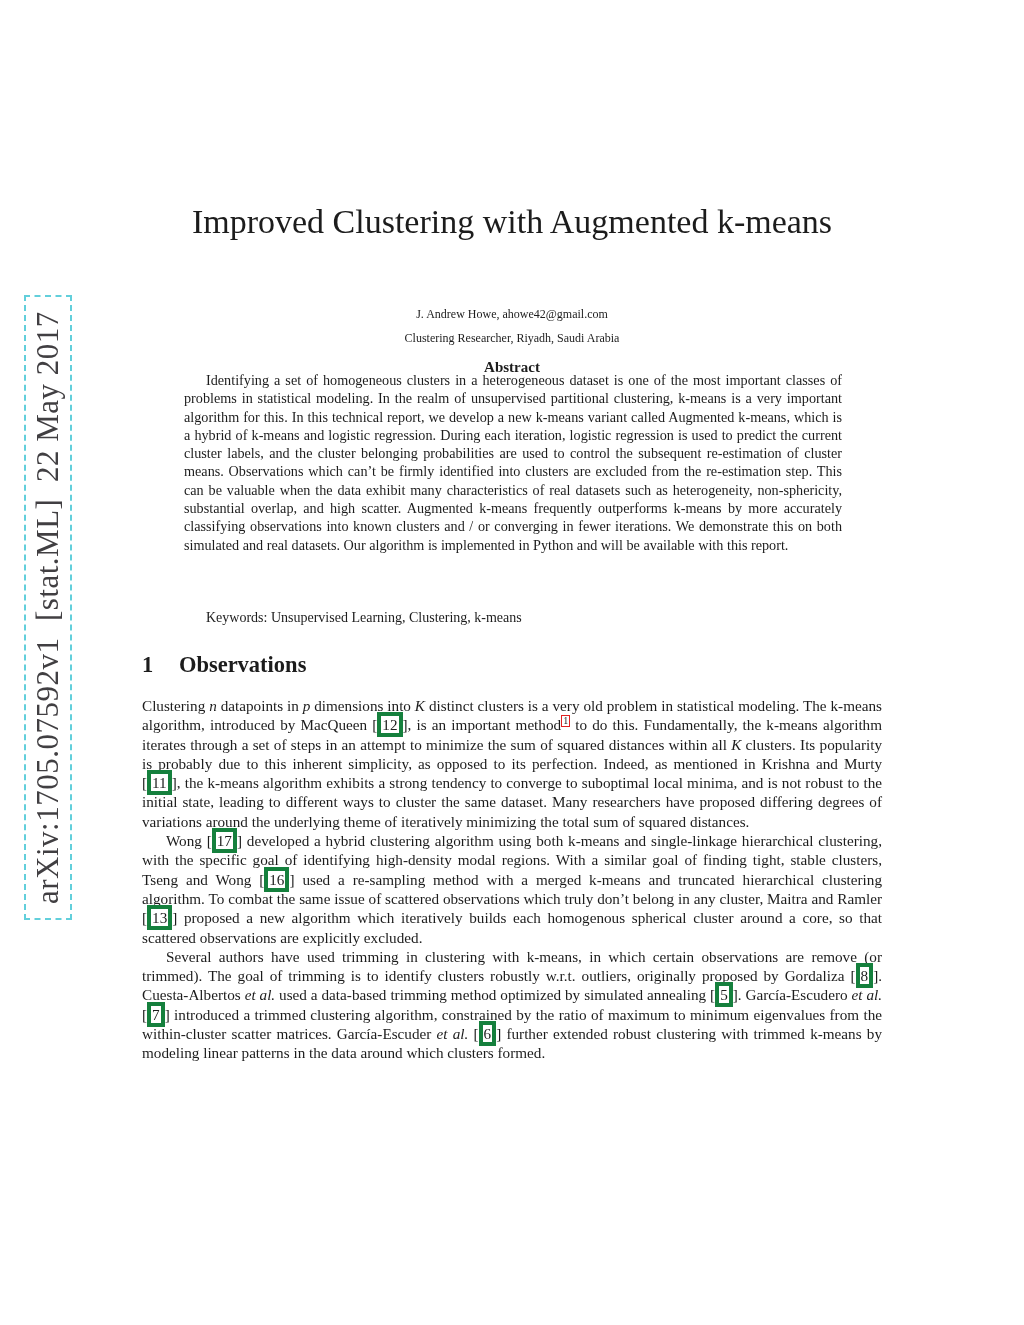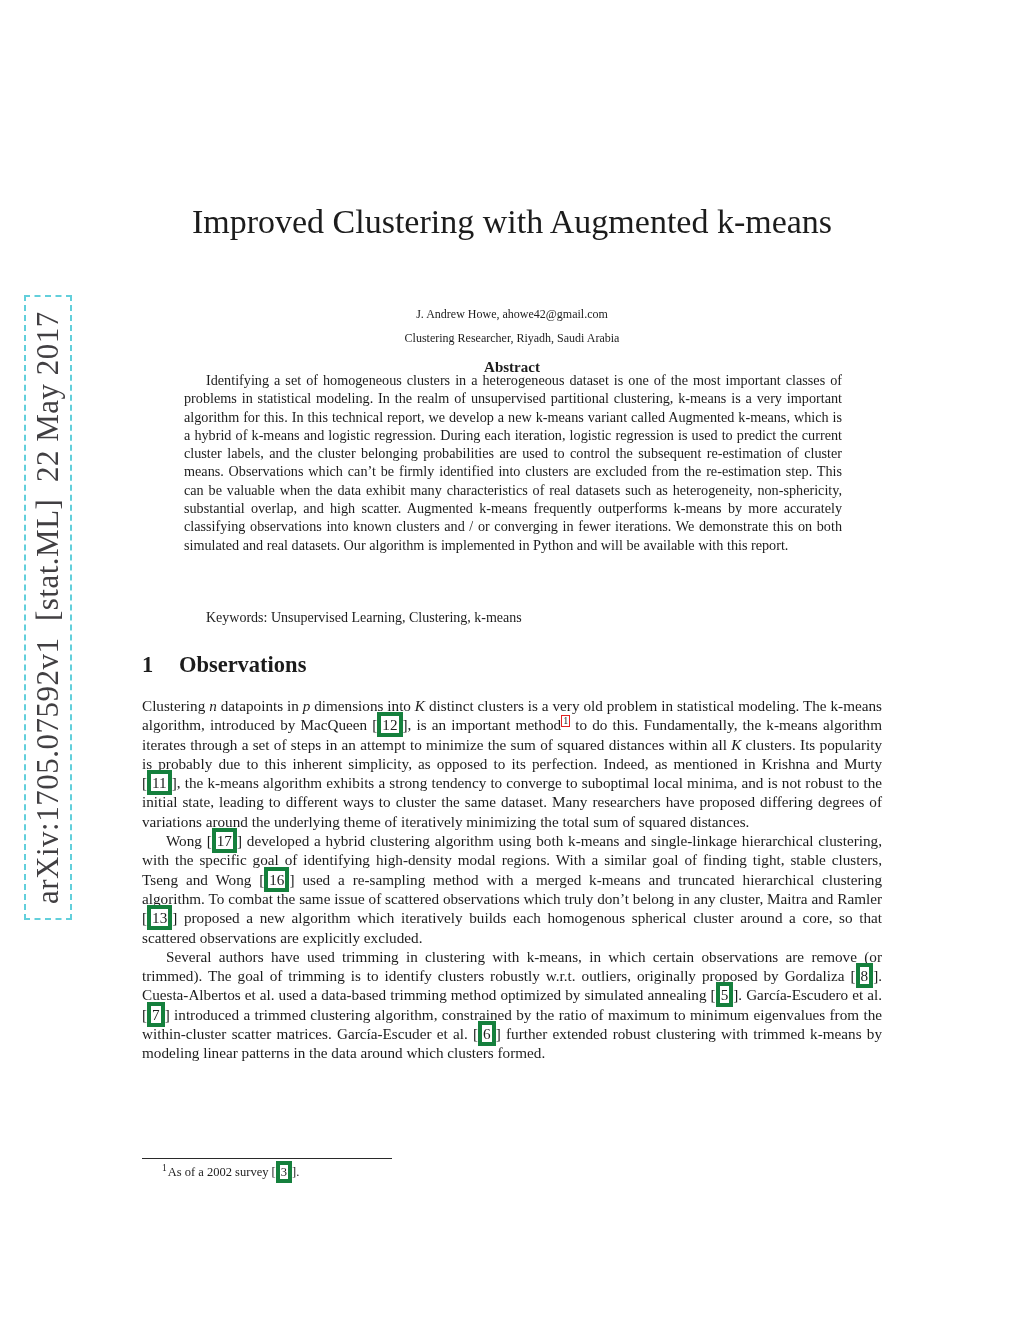--- a/index.html
+++ b/index.html
@@ -74,21 +74,21 @@
   .body-text {
     position: absolute;
     top: 696px; left: 142px; width: 740px;
     font-size: 15.2px;
     line-height: 19.3px;
     text-align: justify;
   }
   .para { margin: 0; }
   .para.indent { text-indent: 24px; }
   .math { font-style: italic; }
-  .it { }
+  .it { font-style: italic; }
   .citewrap { white-space: nowrap; }
   .cite {
     border: 4px solid #15803d;
     padding: 0 1px;
   }
   .fnref {
     display: inline-block;
     font-size: 10px;
     vertical-align: 6px;
     line-height: 10px;
@@ -142,18 +142,14 @@
     <span class="sec-num">1</span>
     <span>Observations</span>
   </div>
 
   <div class="body-text">
     <p class="para">Clustering <span class="math">n</span> datapoints in <span class="math">p</span> dimensions into <span class="math">K</span> distinct clusters is a very old problem in statistical modeling. The k-means algorithm, introduced by MacQueen <span class="citewrap">[<span class="cite">12</span>]</span>, is an important method<span class="fnref">1</span> to do this. Fundamentally, the k-means algorithm iterates through a set of steps in an attempt to minimize the sum of squared distances within all <span class="math">K</span> clusters. Its popularity is probably due to this inherent simplicity, as opposed to its perfection. Indeed, as mentioned in Krishna and Murty <span class="citewrap">[<span class="cite">11</span>]</span>, the k-means algorithm exhibits a strong tendency to converge to suboptimal local minima, and is not robust to the initial state, leading to different ways to cluster the same dataset. Many researchers have proposed differing degrees of variations around the underlying theme of iteratively minimizing the total sum of squared distances.</p>
     <p class="para indent">Wong <span class="citewrap">[<span class="cite">17</span>]</span> developed a hybrid clustering algorithm using both k-means and single-linkage hierarchical clustering, with the specific goal of identifying high-density modal regions. With a similar goal of finding tight, stable clusters, Tseng and Wong <span class="citewrap">[<span class="cite">16</span>]</span> used a re-sampling method with a merged k-means and truncated hierarchical clustering algorithm. To combat the same issue of scattered observations which truly don’t belong in any cluster, Maitra and Ramler <span class="citewrap">[<span class="cite">13</span>]</span> proposed a new algorithm which iteratively builds each homogenous spherical cluster around a core, so that scattered observations are explicitly excluded.</p>
     <p class="para indent">Several authors have used trimming in clustering with k-means, in which certain observations are remove (or trimmed). The goal of trimming is to identify clusters robustly w.r.t. outliers, originally proposed by Gordaliza <span class="citewrap">[<span class="cite">8</span>]</span>. Cuesta-Albertos <span class="it">et al.</span> used a data-based trimming method optimized by simulated annealing <span class="citewrap">[<span class="cite">5</span>]</span>. García-Escudero <span class="it">et al.</span> <span class="citewrap">[<span class="cite">7</span>]</span> introduced a trimmed clustering algorithm, constrained by the ratio of maximum to minimum eigenvalues from the within-cluster scatter matrices. García-Escuder <span class="it">et al.</span> <span class="citewrap">[<span class="cite">6</span>]</span> further extended robust clustering with trimmed k-means by modeling linear patterns in the data around which clusters formed.</p>
   </div>
 
-  <div class="footnote-area">
-    <div class="fn-rule"></div>
-    <div class="fn-text"><span class="supmark">1</span>As of a 2002 survey <span class="citewrap">[<span class="cite">3</span>]</span>.</div>
-  </div>
 
 </div>
 
 </body></html>

